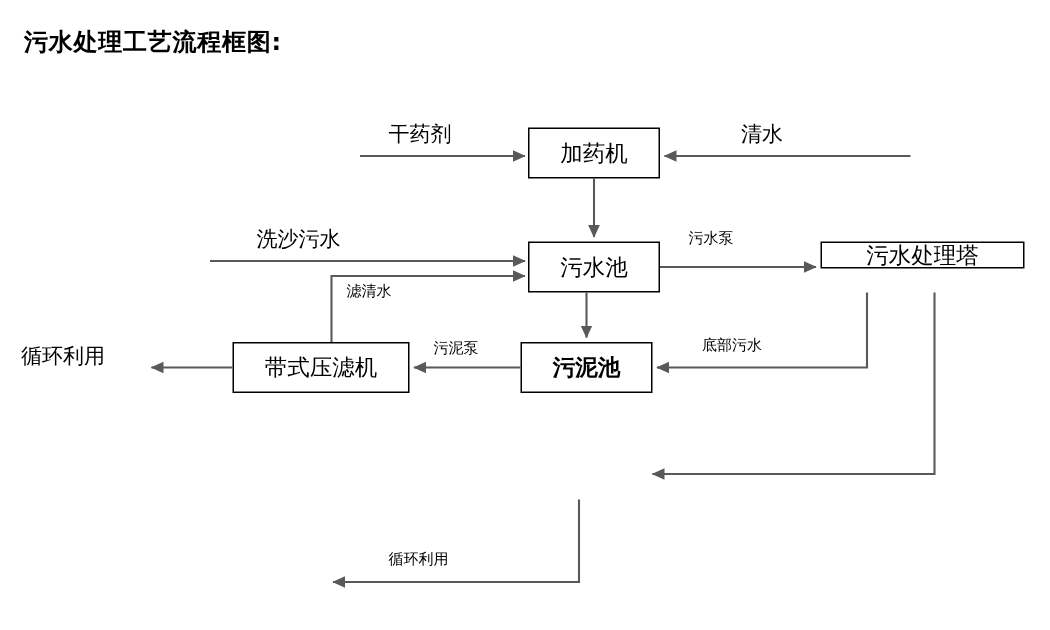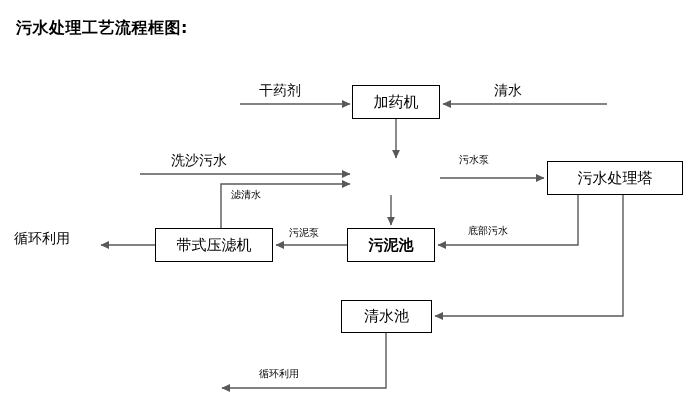--- a/index.html
+++ b/index.html
@@ -101,36 +101,36 @@
       <path d="M623,195 L623,316 L435,316"></path>
 
       <path d="M386,333 L386,388 L222,388"></path>
     </g>
   </svg>
 
   <div class="node" style="left:352px; top:85px; width:88px; height:34px;text-align:right;">
     <span>加药机</span>
   </div>
 
+  <div class="node" style="left:352px; top:161px; width:88px; height:34px;">
+    <span>污水池</span>
+  </div>
 
-  <div class="node" style="left:547px; top:161px; width:136px; height:34px;">
+  <div class="node" style="left:547px; top:161px; width:136px; height:18px;">
     <span>污水处理塔</span>
   </div>
 
   <div class="node" style="left:155px; top:228px; width:118px; height:34px;">
     <span>带式压滤机</span>
   </div>
 
   <div class="node" style="left:347px; top:228px; width:88px; height:34px;font-weight:bold;">
     <span>污泥池</span>
   </div>
 
-  <div class="node" style="left:341px; top:300px; width:91px; height:33px;">
-    <span>清水池</span>
-  </div>
 
   <div class="term-label" style="left:259px; top:84px;">干药剂</div>
   <div class="term-label" style="left:479px; top:84px;margin-left:15px;">清水</div>
   <div class="term-label" style="left:171px; top:154px;">洗沙污水</div>
   <div class="term-label" style="left:14px; top:232px;">循环利用</div>
 
   <div class="edge-label" style="left:231px; top:190px;">滤清水</div>
   <div class="edge-label" style="left:459px; top:155px;">污水泵</div>
   <div class="edge-label" style="left:289px; top:228px;">污泥泵</div>
   <div class="edge-label" style="left:468px; top:226px;">底部污水</div>

